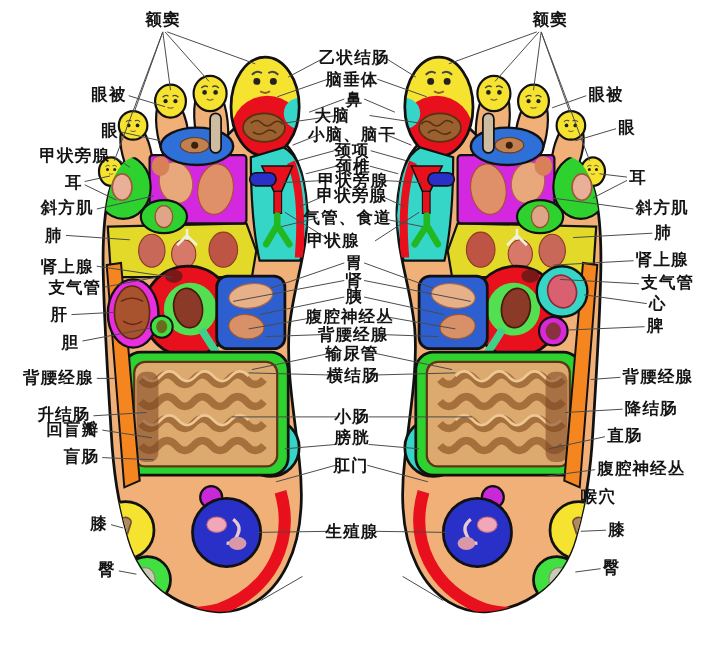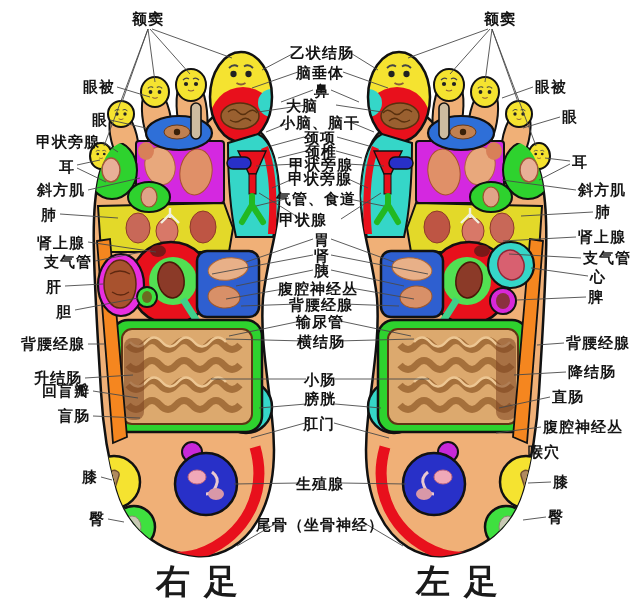--- a/index.html
+++ b/index.html
@@ -224,35 +224,32 @@
 <div class="lb lc" style="left:322px;top:249px">肾</div>
 <div class="lb lc" style="left:322px;top:264px">胰</div>
 <div class="lb lc" style="left:318px;top:282px">腹腔神经丛</div>
 <div class="lb lc" style="left:321px;top:298px">背腰经腺</div>
 <div class="lb lc" style="left:320px;top:315px">输尿管</div>
 <div class="lb lc" style="left:321px;top:335px">横结肠</div>
 <div class="lb lc" style="left:320px;top:373px">小肠</div>
 <div class="lb lc" style="left:320px;top:392px">膀胱</div>
 <div class="lb lc" style="left:319px;top:417px">肛门</div>
 <div class="lb lc" style="left:320px;top:477px">生殖腺</div>
-<div class="lb lc" style="left:320px;top:518px">尾骨（坐骨神经）</div>
 
 <div class="lb" style="left:535px;top:80px">眼被</div>
 <div class="lb" style="left:562px;top:110px">眼</div>
 <div class="lb" style="left:572px;top:155px">耳</div>
 <div class="lb" style="left:578px;top:183px">斜方肌</div>
 <div class="lb" style="left:595px;top:205px">肺</div>
 <div class="lb" style="left:578px;top:230px">肾上腺</div>
 <div class="lb" style="left:583px;top:251px">支气管</div>
 <div class="lb" style="left:590px;top:270px">心</div>
 <div class="lb" style="left:588px;top:290px">脾</div>
 <div class="lb" style="left:566px;top:336px">背腰经腺</div>
 <div class="lb" style="left:568px;top:365px">降结肠</div>
 <div class="lb" style="left:552px;top:390px">直肠</div>
 <div class="lb" style="left:543px;top:420px">腹腔神经丛</div>
 <div class="lb" style="left:528px;top:445px">喉穴</div>
 <div class="lb" style="left:553px;top:475px">膝</div>
 <div class="lb" style="left:548px;top:510px">臀</div>
 
-<div class="ft" style="left:204px;top:565px">右足</div>
-<div class="ft" style="left:464px;top:565px">左足</div>
 
 </div>
 
 </body></html>

